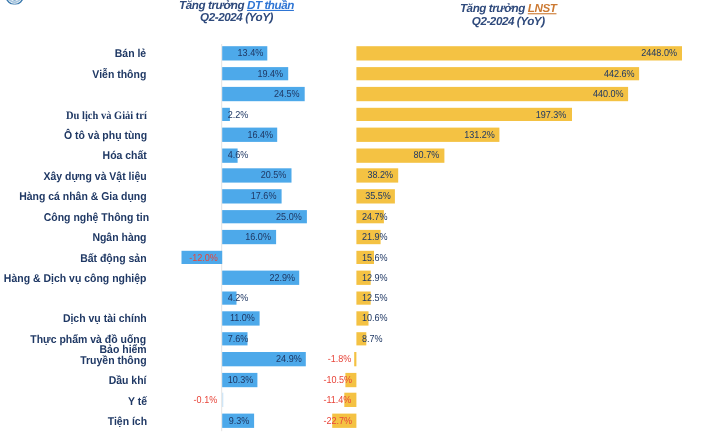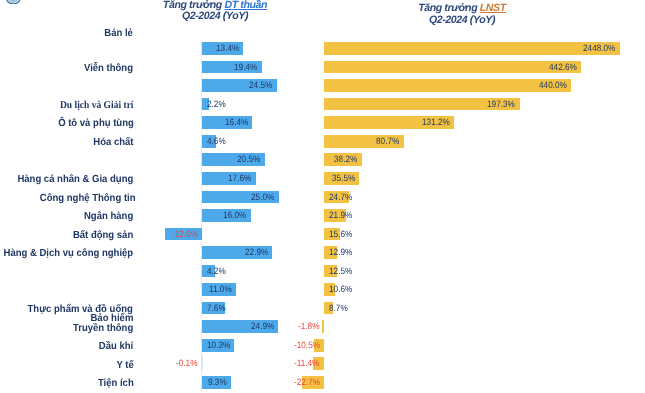--- a/index.html
+++ b/index.html
@@ -46,31 +46,33 @@
     <span class="ln">Q2-2024 (YoY)</span>
   </div>
 
   <div class="panel-title" id="title-1" style="left: 332px; top: 3.2px;">
     <span class="ln"><span>Tăng trưởng </span><span class="hl" style="color: rgb(204, 122, 51); text-decoration-color: rgb(204, 122, 51);">LNST</span></span>
     <span class="ln">Q2-2024 (YoY)</span>
   </div>
 
   <div class="plot" id="plot">
       <div class="axis-line" style="left: 201px; background: rgb(230, 230, 230);"></div>
-      <div class="cat-label" style="top: 28px; right: 511.7px; margin-left: 16px;"><span>Bán lẻ</span></div>
+      <div class="cat-label" style="top: 44px; right: 511.7px; margin-left: 16px;"><span>Bán lẻ</span></div>
       <div class="cat-label" style="top: 62.8px; right: 511.7px;"><span>Viễn thông</span></div>
       <div class="cat-label" style="top: 99.9px; right: 511.7px; font-family: Liberation Serif, serif;"><span>Du lịch và Giải trí</span></div>
       <div class="cat-label" style="top: 118.45px; right: 511.7px;"><span>Ô tô và phụ tùng</span></div>
       <div class="cat-label" style="top: 137px; right: 511.7px;"><span>Hóa chất</span></div>
+      <div class="cat-label" style="top: 155.55px; right: 511.7px;"><span>Xây dựng và Vật liệu</span></div>
       <div class="cat-label" style="top: 174.1px; right: 511.7px;"><span>Hàng cá nhân &amp; Gia dụng</span></div>
       <div class="cat-label" style="top: 192.65px; right: 509px;"><span>Công nghệ Thông tin</span></div>
       <div class="cat-label" style="top: 211.2px; right: 511.7px;"><span>Ngân hàng</span></div>
       <div class="cat-label" style="top: 229.75px; right: 511.7px; text-align: right;"><span>Bất động sản</span></div>
       <div class="cat-label" style="top: 248.3px; right: 511.7px;"><span>Hàng &amp; Dịch vụ công nghiệp</span></div>
       <div class="cat-label" style="top: 266.85px; right: 511.7px; margin-top: 46px;"><span>Bảo hiểm</span></div>
+      <div class="cat-label" style="top: 285.4px; right: 511.7px;"><span>Dịch vụ tài chính</span></div>
       <div class="cat-label" style="top: 303.95px; right: 511.7px;"><span>Thực phẩm và đồ uống</span></div>
       <div class="cat-label" style="top: 322.5px; right: 511.7px;"><span>Truyền thông</span></div>
       <div class="cat-label" style="top: 341.05px; right: 511.7px;"><span>Dầu khí</span></div>
       <div class="cat-label" style="top: 359.6px; right: 511.7px;"><span>Y tế</span></div>
       <div class="cat-label" style="top: 378.15px; right: 511.7px;"><span>Tiện ích</span></div>
       <div class="bar" style="top: 42.1px; height: 12.7px; background: rgb(77, 169, 234); width: 41.004px; left: 202.2px;"></div>
       <div class="vlbl" style="top: 42.1px; color: rgb(31, 56, 100); left: 215.504px;">13.4%</div>
       <div class="bar" style="top: 60.65px; height: 12.7px; background: rgb(77, 169, 234); width: 59.364px; left: 202.2px;"></div>
       <div class="vlbl" style="top: 60.65px; color: rgb(31, 56, 100); left: 233.864px;">19.4%</div>
       <div class="bar" style="top: 79.2px; height: 12.7px; background: rgb(77, 169, 234); width: 74.97px; left: 202.2px;"></div>

